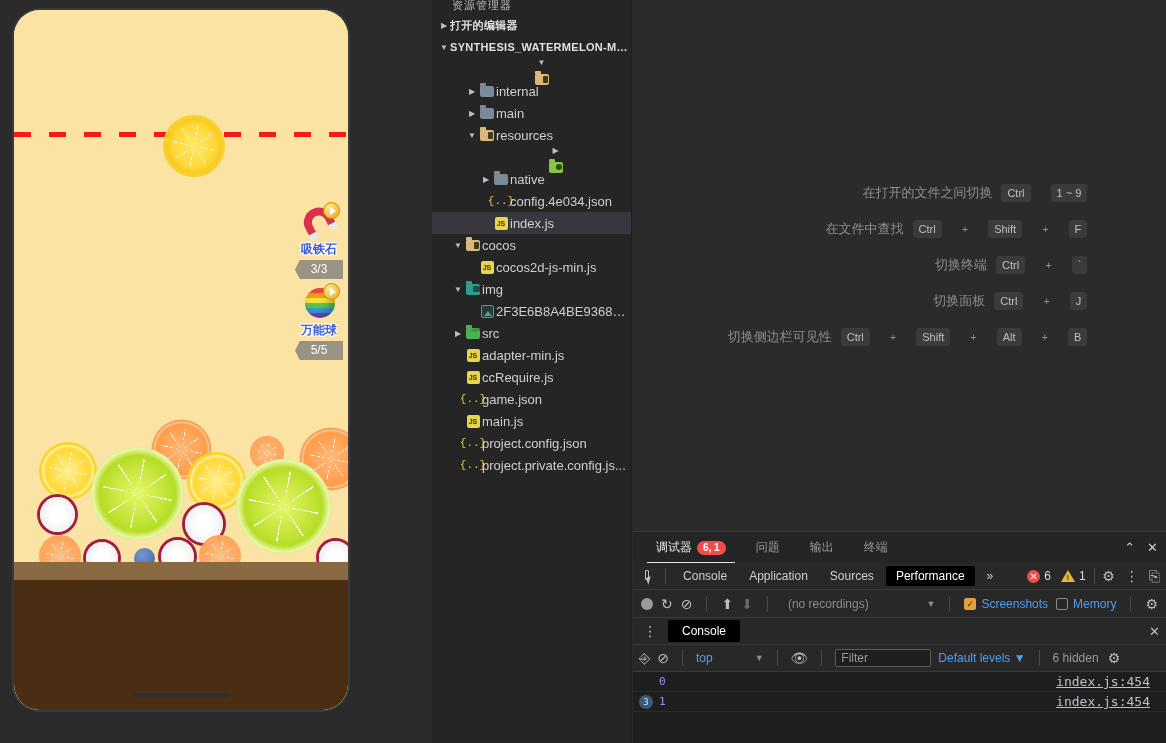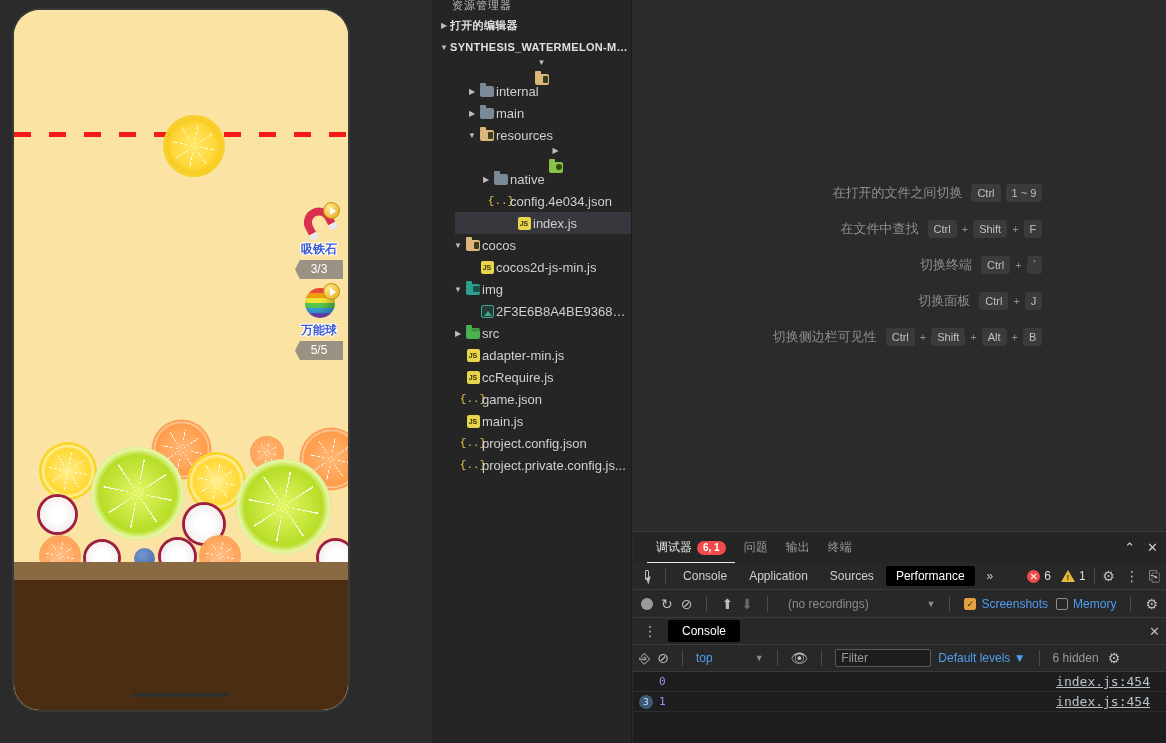--- a/index.html
+++ b/index.html
@@ -207,37 +207,37 @@
     border-left:4px solid transparent;border-right:4px solid transparent;border-bottom:5px solid #3aa88f; }
 
   
   .watermark {
     position: absolute; left: 633px; top: 0; width: 533px; height: 530px;
     display: flex; flex-direction: column; justify-content: center; align-items: center;
   }
   .wm-list { display: flex; flex-direction: column; gap: 18px; }
   .wm-row { display: flex; align-items: center; justify-content: flex-end; gap: 9px; }
   .wm-label { color: #8e8e8e; font-size: 13px; text-align: right; min-width: 120px; }
-  .keys { display: flex; align-items: center; gap: 5px; }
+  .keys { display: flex; align-items: center; gap: 20px; }
   .key {
     background: #3b3b3b; color: #c0c0c0; border-radius: 3px;
     font-size: 11px; padding: 2px 6px; line-height: 14px;
     font-family: "Liberation Sans", sans-serif;
   }
   .plus { color: #8e8e8e; font-size: 11px; }
 
   
   .devtools {
     position: absolute; left: 633px; top: 531px; width: 533px; height: 212px;
     background: #1e1e1e;
     border-top: 1px solid #3a3a3a;
     display: flex; flex-direction: column;
   }
   .panel-tabs {
-    height: 31px; display: flex; align-items: center; gap: 0;
+    height: 31px; display: flex; align-items: center; gap: 12px;
     padding-left: 14px; background: #252526; position: relative;
   }
   .ptab {
     font-size: 12px; color: #9a9a9a; padding: 0 9px; height: 31px;
     display: flex; align-items: center; gap: 5px; cursor: pointer;
   }
   .ptab.active { color: #e7e7e7; box-shadow: inset 0 -1px 0 0 #e7e7e7; }
   .err-badge {
     background: #f14c4c; color: #fff; border-radius: 9px;
     font-size: 10px; padding: 0px 6px; line-height: 14px; font-weight: bold;
@@ -466,21 +466,21 @@
           </span>
           <span class="tlabel">native</span>
         </div>
         <div class="tree-row" style="padding-left: 48px;">
           <span class="tw"></span>
           <span class="ticon">
             <span class="ic-json">{..}</span>
           </span>
           <span class="tlabel">config.4e034.json</span>
         </div>
-        <div class="tree-row selected" style="padding-left: 48px; margin-left: 23px;">
+        <div class="tree-row selected" style="padding-left: 48px;">
           <span class="tw"></span>
           <span class="ticon">
             <span class="ic-js">JS</span>
           </span>
           <span class="tlabel">index.js</span>
         </div>
         <div class="tree-row" style="padding-left: 20px;">
           <span class="tw down"></span>
           <span class="ticon">
             <span class="ic-folder y"></span>

